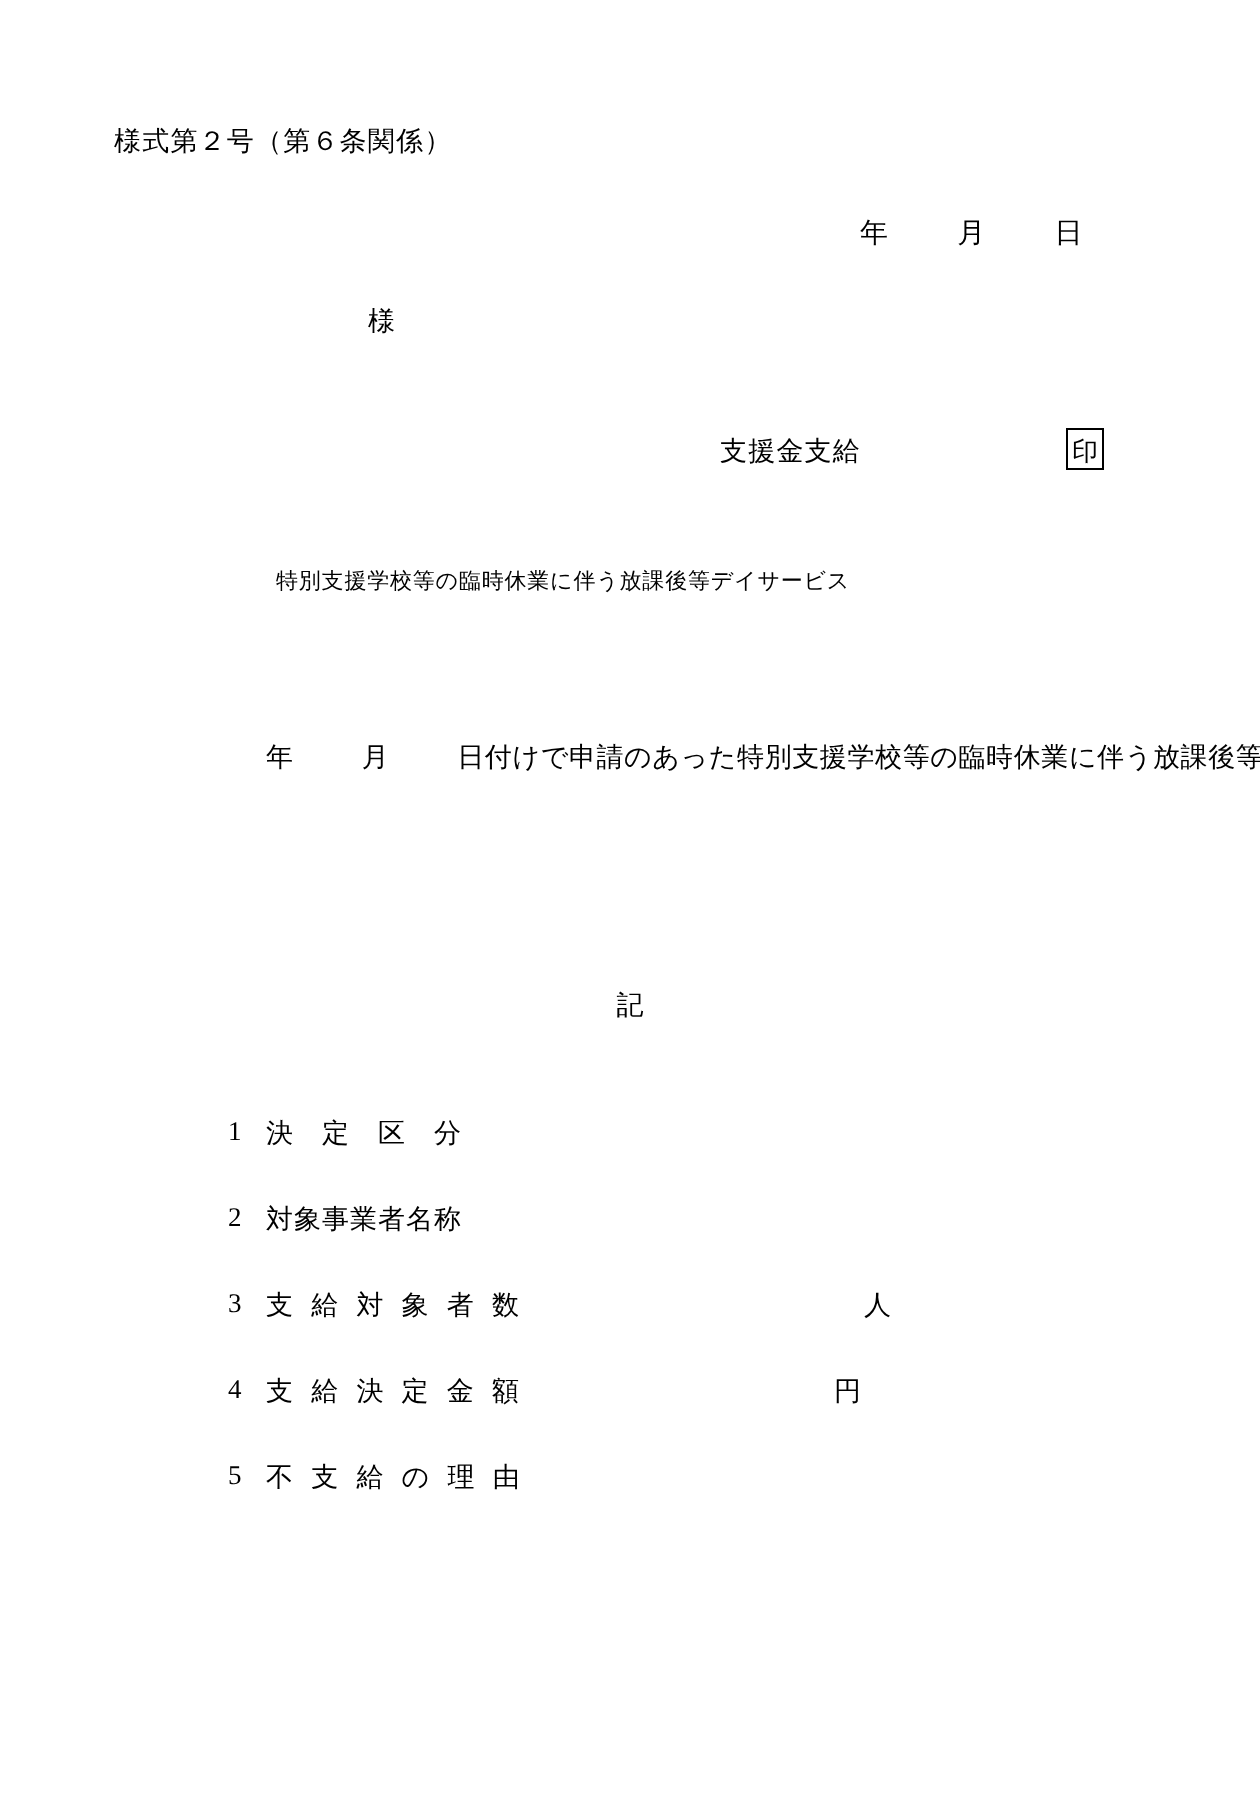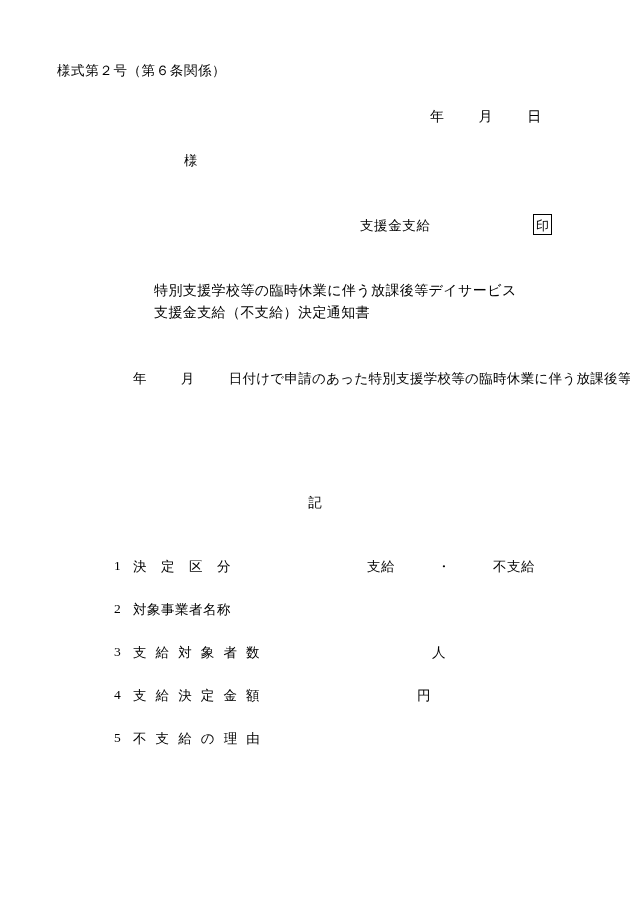--- a/index.html
+++ b/index.html
@@ -59,24 +59,23 @@
     height: 21px;
     border: 1px solid #000;
     font-size: 13px;
     line-height: 21px;
     text-align: center;
     box-sizing: border-box;
   }
   .title {
     left: 138px;
     top: 280px;
-    font-size: 14px;
+    font-size: 11px;
     line-height: 22px;
     letter-spacing: 0.4px;
-    margin-left: 16px;
   }
   .body-block {
     left: 57px;
     top: 366px;
     width: 520px;
     font-size: 13.5px;
     line-height: 25px;
     letter-spacing: 0.3px;
     text-align: justify;
   }
@@ -135,32 +134,31 @@
   <div class="abs form-no">様式第２号（第６条関係）</div>
 
   <div class="abs date-line"><span>年</span><span class="gap"></span><span>月</span><span class="gap"></span><span>日</span></div>
 
   <div class="abs addressee">様</div>
 
   <div class="abs issuer">支援金支給</div>
 
   <div class="abs seal">印</div>
 
-  <div class="abs title"><span>特別支援学校等の臨時休業に伴う放課後等デイサービス</span><br><span>支援金支給（不支給）決定通知書</span></div>
+  <div class="abs title"><span>特別支援学校等の臨時休業に伴う放課後等デイサービス</span><br></div>
 
   <div class="abs body-block"><span class="body-indent"></span><span>年</span><span class="body-gap"></span><span>月</span><span class="body-gap"></span><span>日付けで申請のあった特別支援学校等の臨時休業に伴う放</span><span>課後等デイサービス支援金の支給については、次のとおり決定したので、さぬき市特別支援学校等の臨時休業に伴う放課後等デイサービス支援事業実施要綱第６条第１項の規定により通知します。</span></div>
 
   <div class="abs ki">記</div>
 
   <div class="items">
 
     <div class="item">
       <span class="item-num">1</span>
       <span class="item-label">決　定　区　分</span>
-      <span class="item-value val-choice">支給　　　・　　　不支給</span>
     </div>
 
     <div class="item">
       <span class="item-num">2</span>
       <span class="item-label">対象事業者名称</span>
       <span class="item-value val-choice"></span>
     </div>
 
     <div class="item">
       <span class="item-num">3</span>

